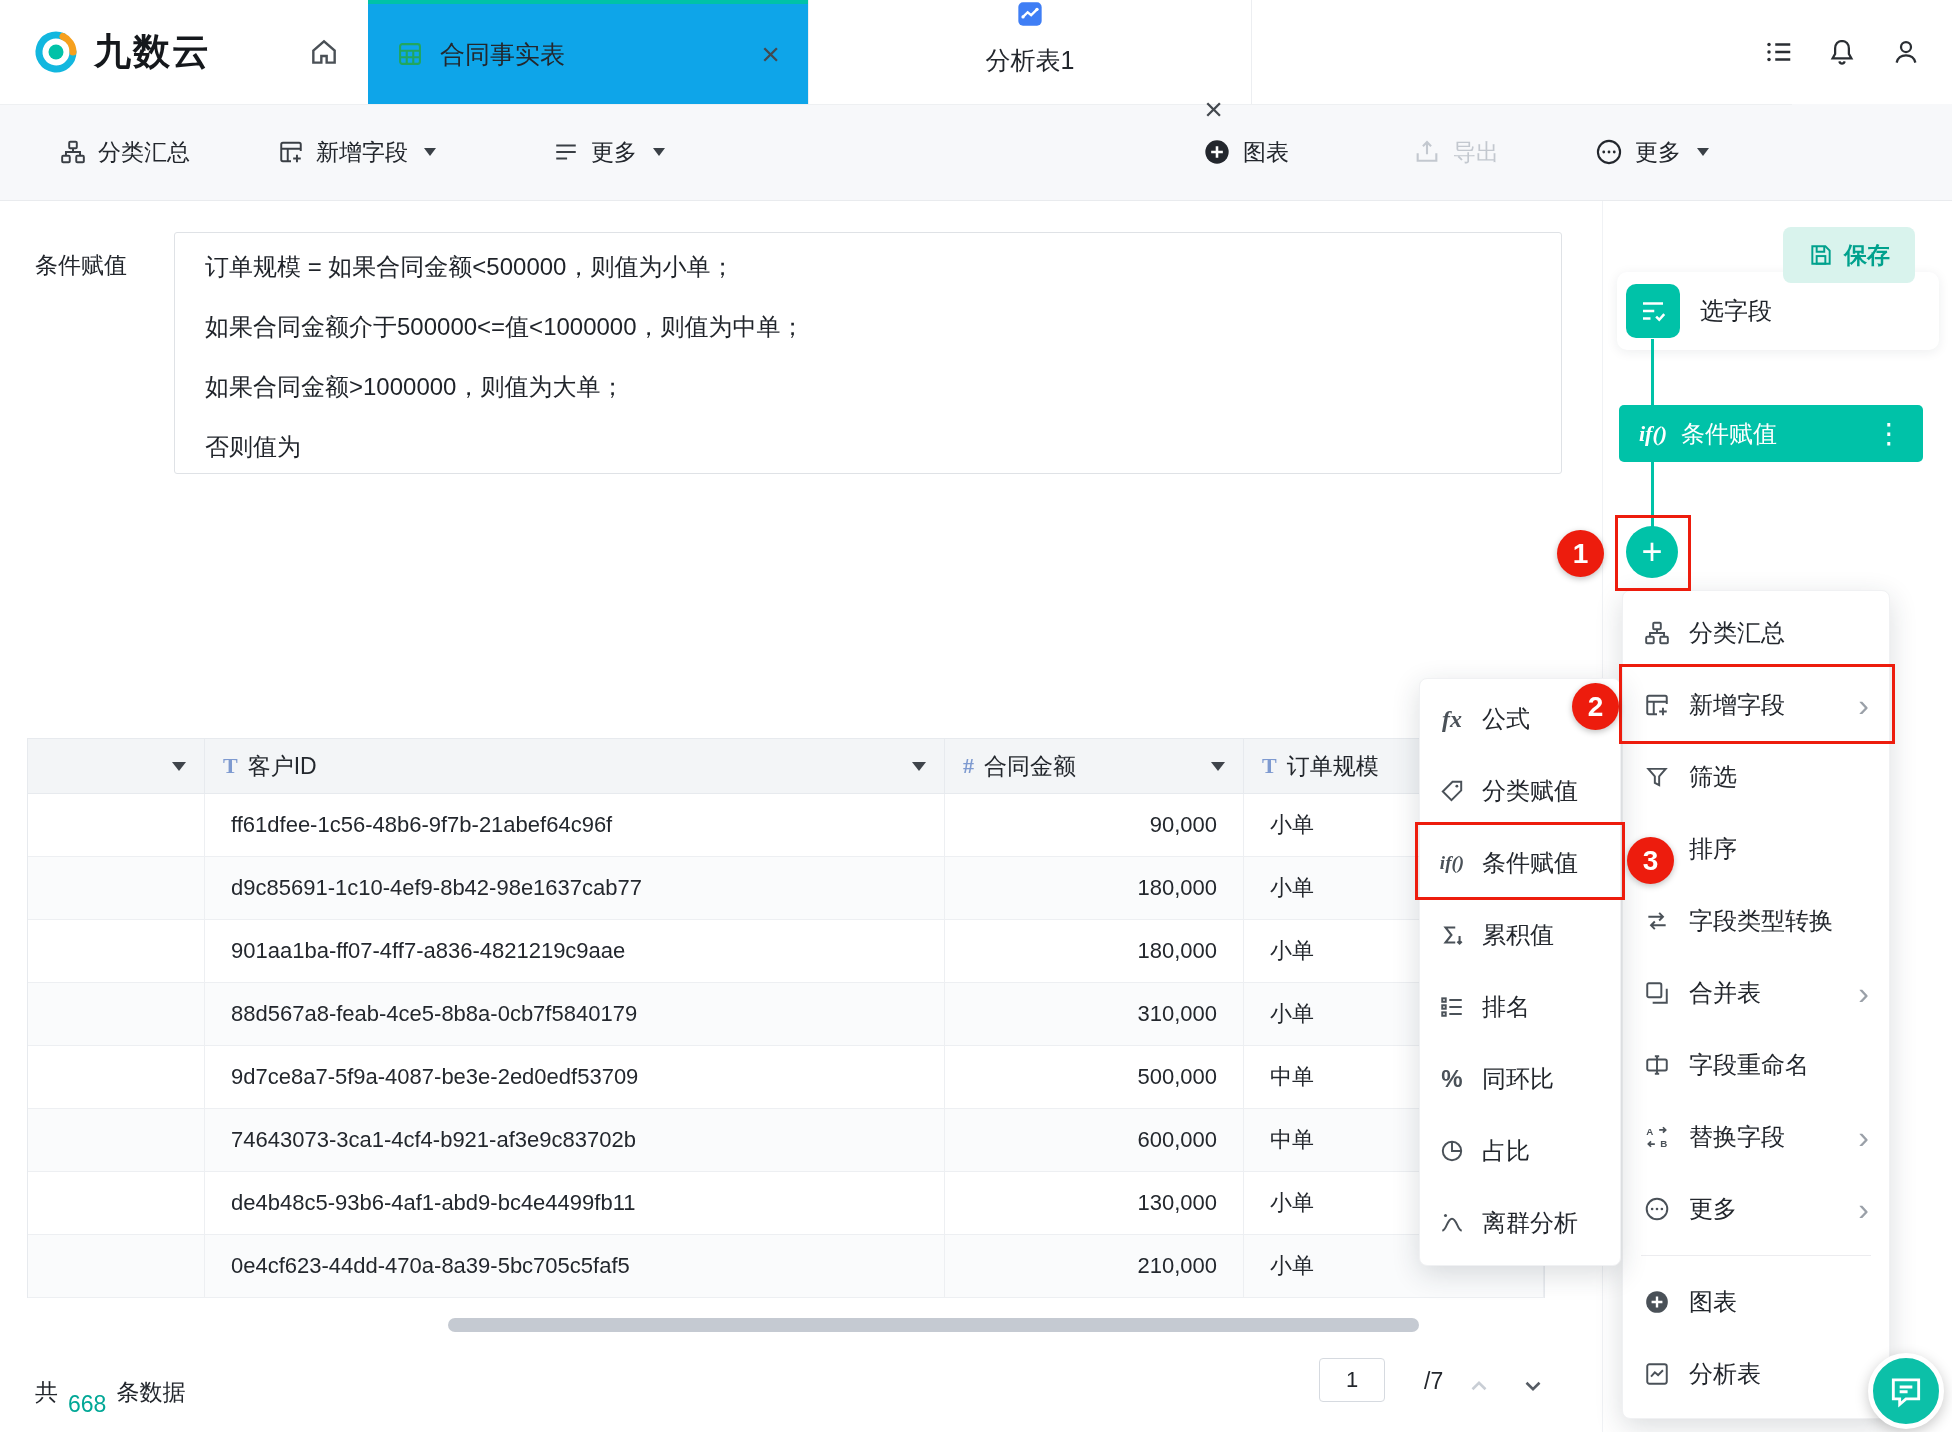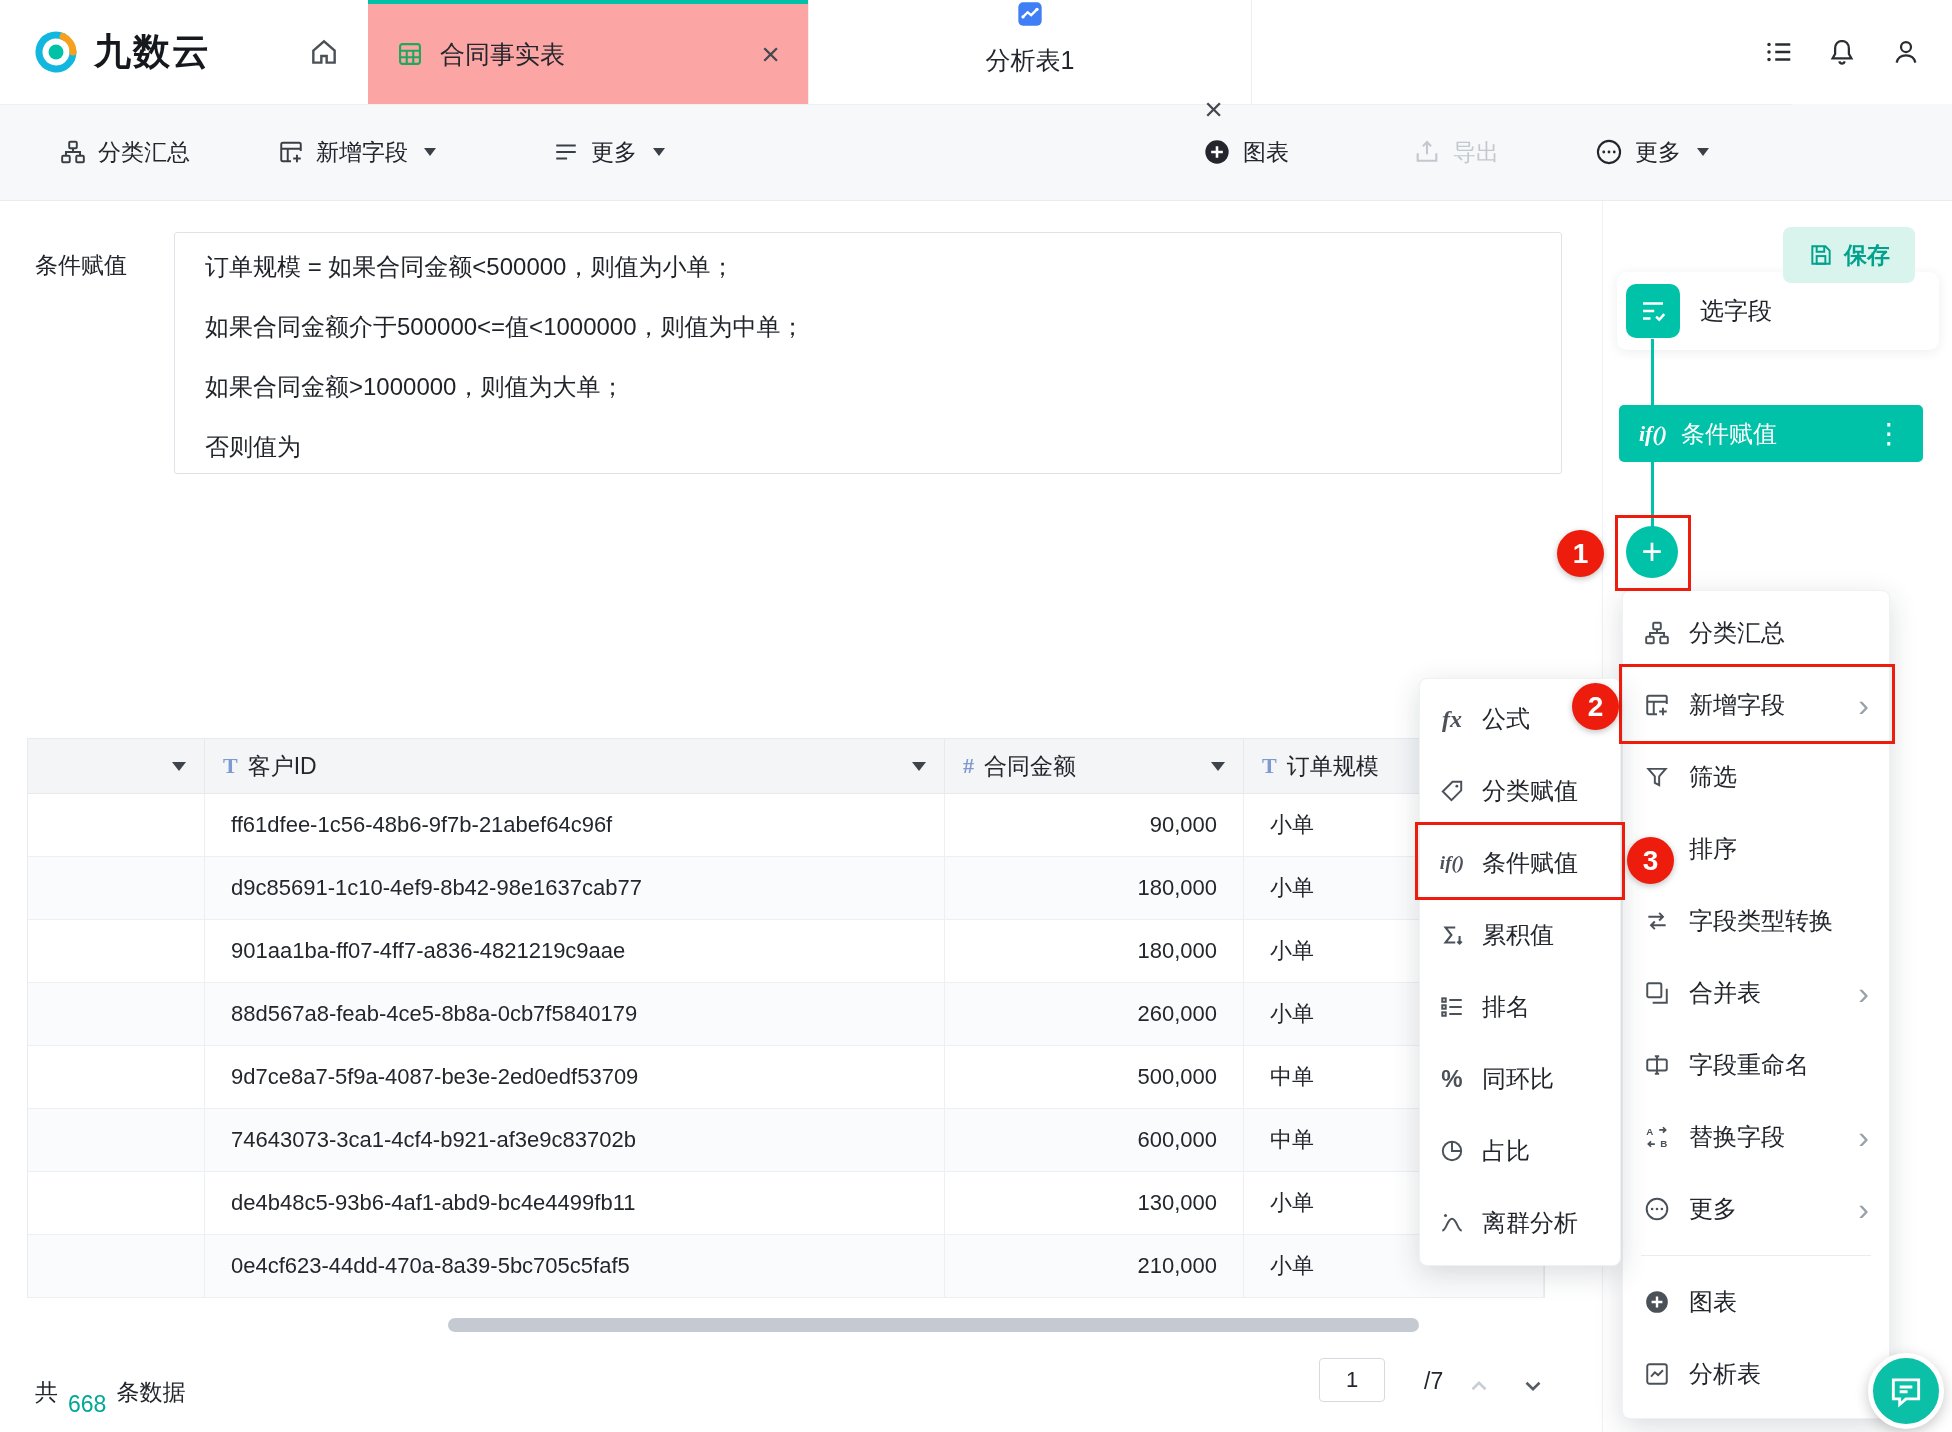--- a/index.html
+++ b/index.html
@@ -6,21 +6,21 @@
   body{width:1952px;height:1432px;position:relative;overflow:hidden;background:#fff;
        font-family:"Liberation Sans","DejaVu Sans",sans-serif;color:#23272d;}
   svg{display:block;}
 
   
   .header{position:absolute;left:0;top:0;width:1792px;height:104px;background:#fff;border-bottom:1px solid #eef0f2;z-index:10;}
   .logo{position:absolute;left:32px;top:0;height:104px;display:flex;align-items:center;gap:14px;cursor:pointer;}
   .logo-text{font-size:37px;font-weight:700;color:#15181c;letter-spacing:2px;}
   .home-btn{position:absolute;left:292px;top:0;width:64px;height:104px;display:flex;align-items:center;justify-content:center;cursor:pointer;}
   .tab{position:absolute;top:0;height:104px;display:flex;align-items:center;gap:16px;padding:0 28px;font-size:25px;box-sizing:border-box;cursor:pointer;}
-  .tab-1{left:368px;width:440px;background:#fca5a5;border-top:4px solid #00c2a8;}
+  .tab-1{left:368px;width:440px;background:#0ea5e9;border-top:4px solid #00c2a8;}
   .tab-2{left:808px;width:444px;background:#fff;border-left:1px solid #eceef1;border-right:1px solid #eceef1;flex-direction:column;}
   .tab-label{white-space:nowrap;}
   .tab-close{margin-left:auto;font-size:32px;color:#44494f;line-height:1;cursor:pointer;}
   .hdr-ic{position:absolute;top:37px;cursor:pointer;}
 
   
   .toolbar{position:absolute;left:0;top:104px;width:1952px;height:96px;background:#f7f8fa;border-bottom:1px solid #e9ebee;z-index:9;}
   .tb-item{position:absolute;top:0;height:96px;display:flex;align-items:center;gap:12px;font-size:23px;color:#23272d;cursor:pointer;}
   .tb-1{left:60px;} .tb-2{left:278px;} .tb-3{left:553px;}
   .tb-4{left:1203px;} .tb-5{left:1413px;color:#c3c8cf;} .tb-6{left:1595px;}
@@ -312,21 +312,21 @@
     </div>
   <div class="t-row">
       <div class="td"></div>
       <div class="td">901aa1ba-ff07-4ff7-a836-4821219c9aae</div>
       <div class="td num">180,000</div>
       <div class="td">小单</div>
     </div>
   <div class="t-row">
       <div class="td"></div>
       <div class="td">88d567a8-feab-4ce5-8b8a-0cb7f5840179</div>
-      <div class="td num">260,000</div>
+      <div class="td num">310,000</div>
       <div class="td">小单</div>
     </div>
   <div class="t-row">
       <div class="td"></div>
       <div class="td">9d7ce8a7-5f9a-4087-be3e-2ed0edf53709</div>
       <div class="td num">500,000</div>
       <div class="td">中单</div>
     </div>
   <div class="t-row">
       <div class="td"></div>

